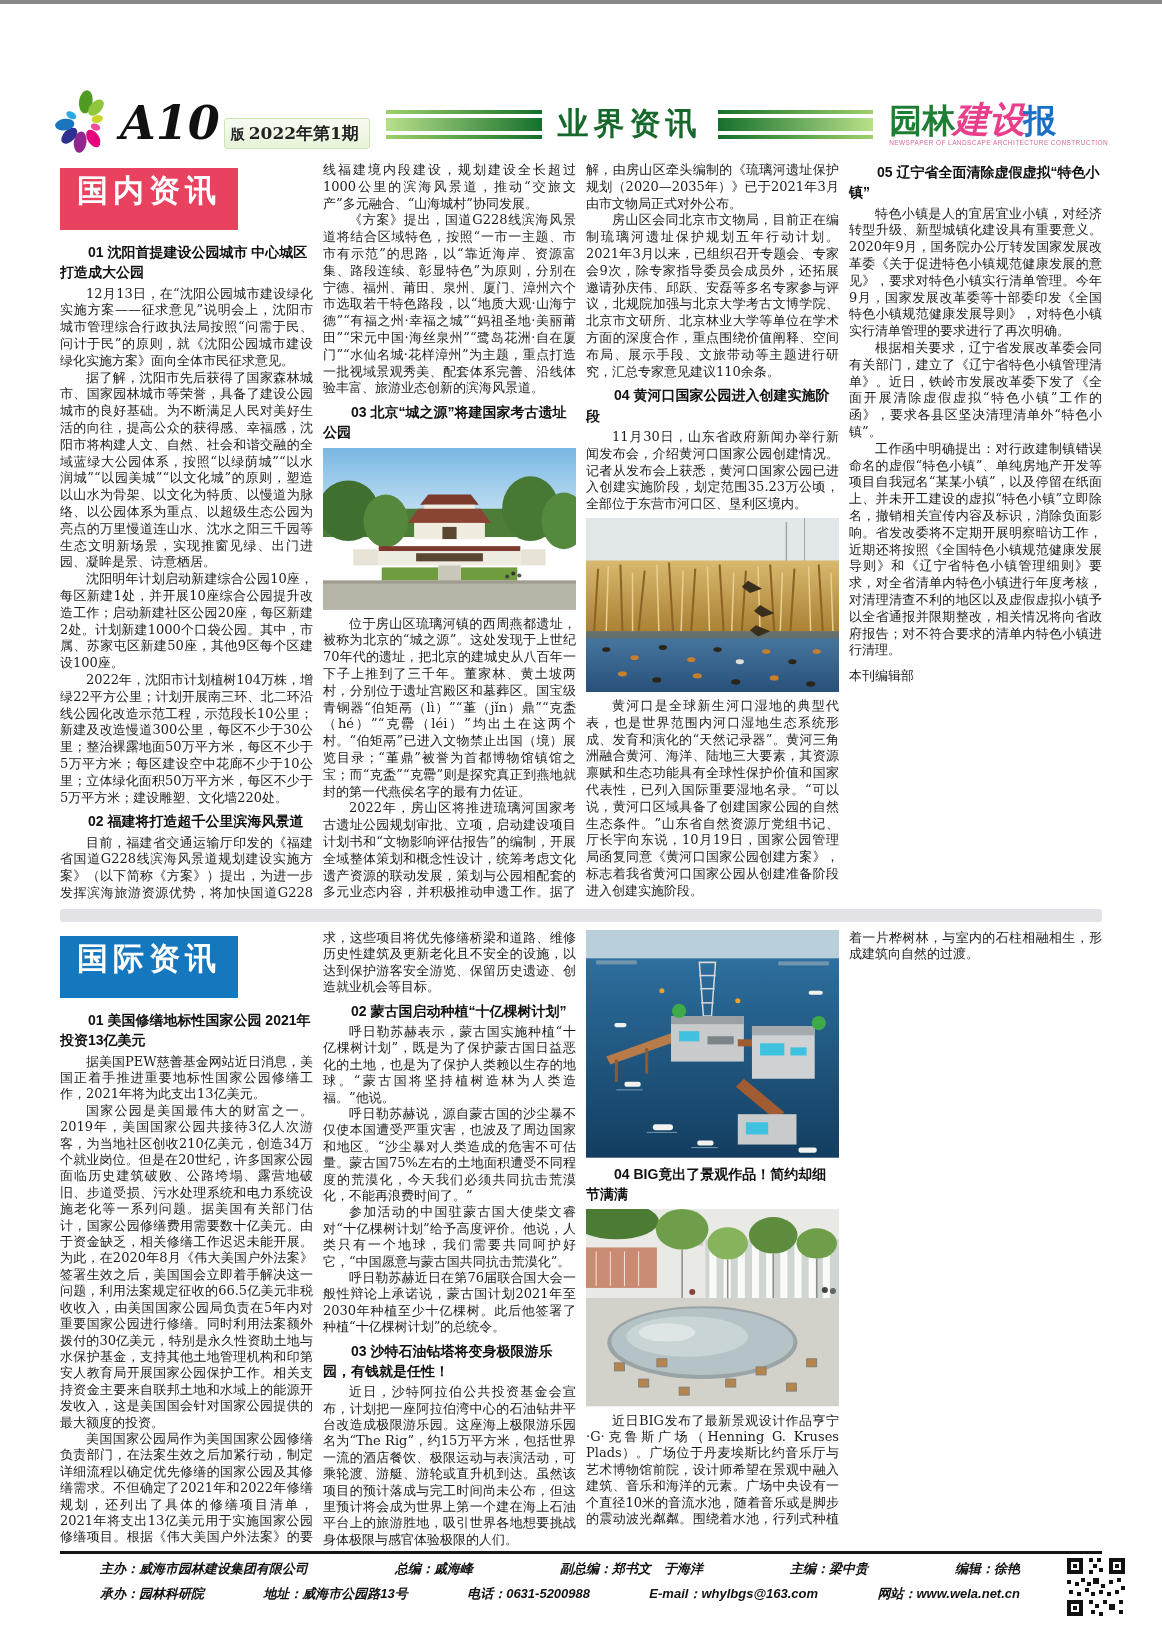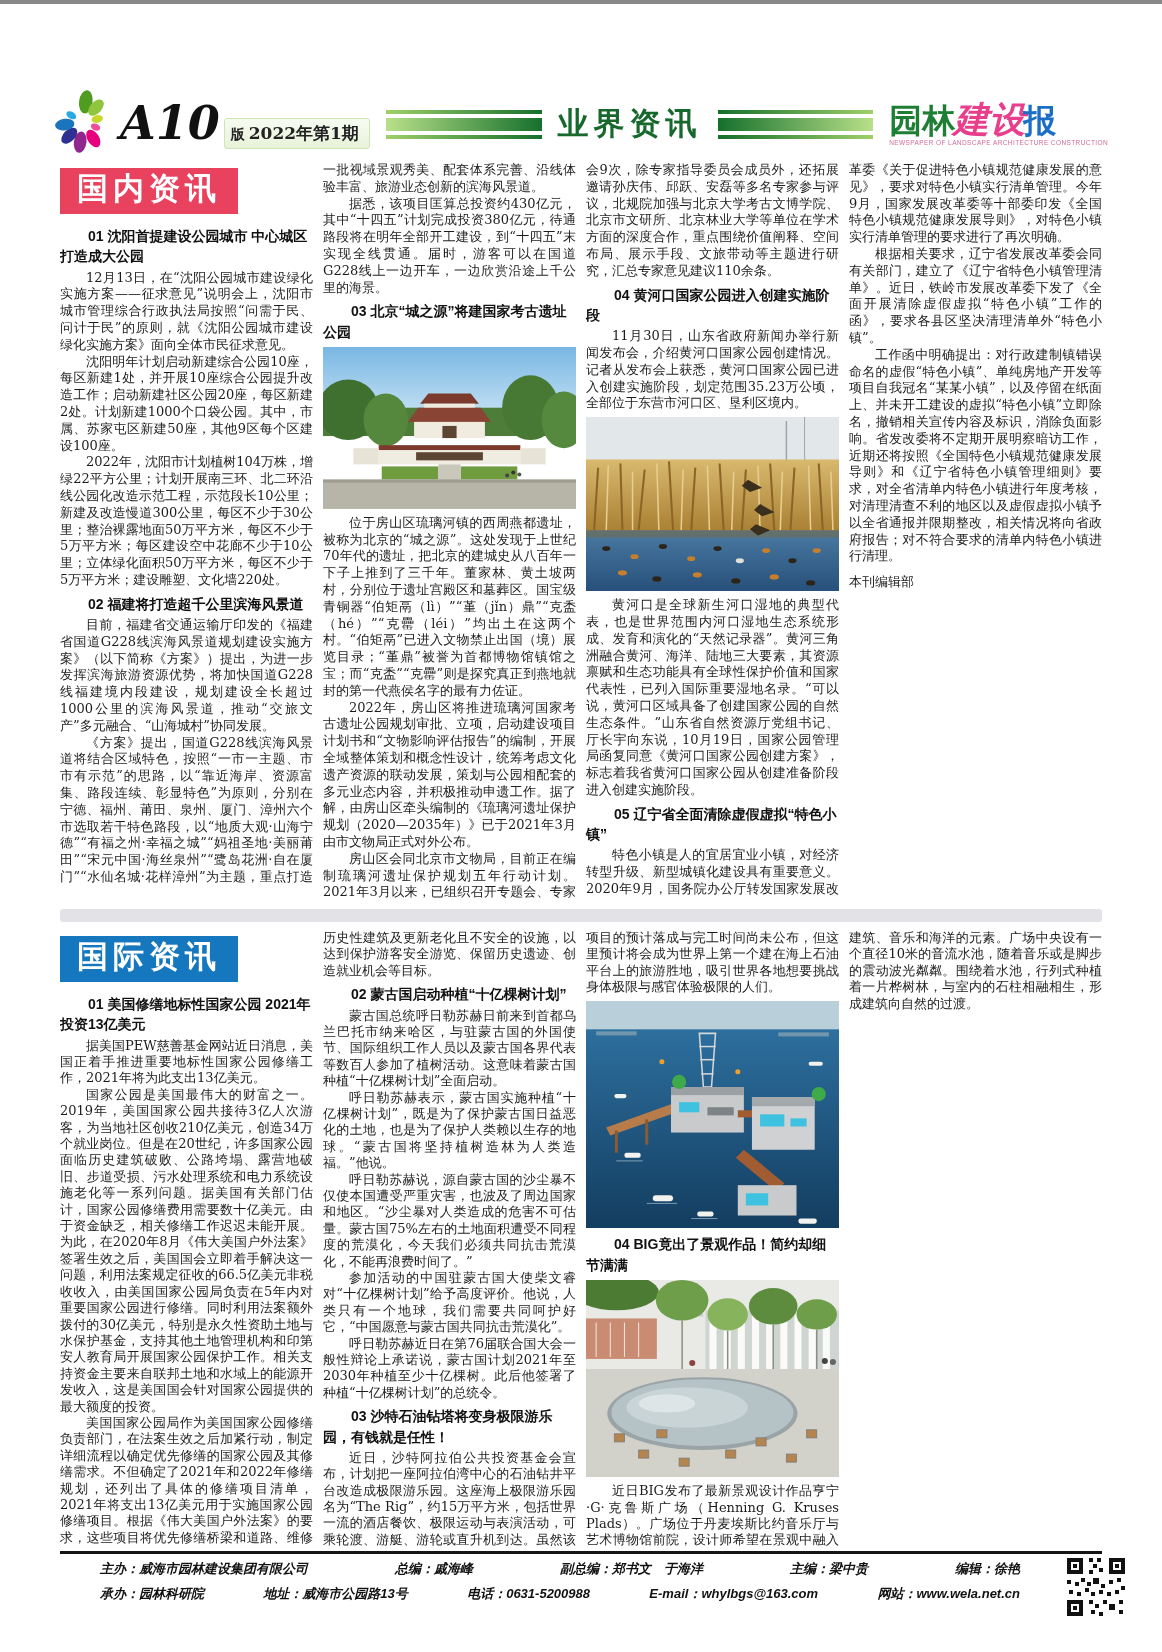--- a/index.html
+++ b/index.html
@@ -22,22 +22,22 @@
   .masthead{flex:0 0 auto;text-align:center;line-height:1;}
   .mast-row{display:flex;align-items:baseline;}
   .mast-green{font-family:"Liberation Sans",sans-serif;font-size:33px;font-weight:bold;color:#1e7e34;}
   .mast-pink{font-family:"DejaVu Serif",serif;font-size:36px;font-style:italic;font-weight:bold;color:#e83e8c;margin:0 -2px;}
   .mast-blue{font-family:"Liberation Sans",sans-serif;font-size:33px;font-weight:bold;color:#1a6fc4;}
   .mast-tagline{font-family:"Liberation Sans",sans-serif;font-size:6.5px;color:#d46a9a;letter-spacing:.4px;margin-top:3px;white-space:nowrap;}
   
   .cols{position:absolute;left:60px;width:1042px;column-gap:10px;column-count:4;column-fill:auto;overflow:hidden;}
   .cols-domestic{top:158px;height:744px;}
   .cols-international{top:926px;height:622px;}
-  .badge{width:178px;height:46px;margin:6px 0 12px 0;text-align:center;line-height:46px;color:#fff;
-         font-family:Liberation Mono, monospace;font-size:31px;font-weight:bold;letter-spacing:5px;}
+  .badge{width:178px;height:62px;margin:6px 0 12px 0;text-align:center;line-height:46px;color:#fff;
+         font-family:Liberation Serif, serif;font-size:31px;font-weight:bold;letter-spacing:5px;}
   .badge-red{background:#e8425f;}
   .badge-blue{background:#1577be;}
   .art-title{font-family:"Liberation Sans",sans-serif;font-weight:bold;font-size:14px;line-height:1.45;color:#111;
              text-indent:2em;margin:5px 0 3px 0;}
   .art-p{font-size:13px;line-height:16.8px;text-align:justify;text-indent:2em;margin:0;}
   .cols-international .art-p{line-height:16.4px;}
   .signoff{font-size:13px;margin:8px 4px 0 0;text-align:left;}
   figure.photo{margin:5px 0 6px 0;break-inside:avoid;}
   figure.photo svg{display:block;width:100%;height:auto;}
   
@@ -85,27 +85,27 @@
       </span>
       <div class="mast-tagline">NEWSPAPER OF LANDSCAPE ARCHITECTURE CONSTRUCTION</div>
     </span>
   </div>
 
   <section class="cols cols-domestic">
     <div class="badge badge-red">国内资讯</div>
 
     <h3 class="art-title">01 沈阳首提建设公园城市 中心城区打造成大公园</h3>
     <p class="art-p">12月13日，在“沈阳公园城市建设绿化实施方案——征求意见”说明会上，沈阳市城市管理综合行政执法局按照“问需于民、问计于民”的原则，就《沈阳公园城市建设绿化实施方案》面向全体市民征求意见。</p>
+    <p class="art-p">据了解，沈阳市先后获得了国家森林城市、国家园林城市等荣誉，具备了建设公园城市的良好基础。为不断满足人民对美好生活的向往，提高公众的获得感、幸福感，沈阳市将构建人文、自然、社会和谐交融的全域蓝绿大公园体系，按照“以绿荫城”“以水润城”“以园美城”“以文化城”的原则，塑造以山水为骨架、以文化为特质、以慢道为脉络、以公园体系为重点、以超级生态公园为亮点的万里慢道连山水、沈水之阳三千园等生态文明新场景，实现推窗见绿、出门进园、凝眸是景、诗意栖居。</p>
     <p class="art-p">沈阳明年计划启动新建综合公园10座，每区新建1处，并开展10座综合公园提升改造工作；启动新建社区公园20座，每区新建2处。计划新建1000个口袋公园。其中，市属、苏家屯区新建50座，其他9区每个区建设100座。</p>
     <p class="art-p">2022年，沈阳市计划植树104万株，增绿22平方公里；计划开展南三环、北二环沿线公园化改造示范工程，示范段长10公里；新建及改造慢道300公里，每区不少于30公里；整治裸露地面50万平方米，每区不少于5万平方米；每区建设空中花廊不少于10公里；立体绿化面积50万平方米，每区不少于5万平方米；建设雕塑、文化墙220处。</p>
 
     <h3 class="art-title">02 福建将打造超千公里滨海风景道</h3>
     <p class="art-p">目前，福建省交通运输厅印发的《福建省国道G228线滨海风景道规划建设实施方案》（以下简称《方案》）提出，为进一步发挥滨海旅游资源优势，将加快国道G228线福建境内段建设，规划建设全长超过1000公里的滨海风景道，推动“交旅文产”多元融合、“山海城村”协同发展。</p>
     <p class="art-p">《方案》提出，国道G228线滨海风景道将结合区域特色，按照“一市一主题、市市有示范”的思路，以“靠近海岸、资源富集、路段连续、彰显特色”为原则，分别在宁德、福州、莆田、泉州、厦门、漳州六个市选取若干特色路段，以“地质大观·山海宁德”“有福之州·幸福之城”“妈祖圣地·美丽莆田”“宋元中国·海丝泉州”“鹭岛花洲·自在厦门”“水仙名城·花样漳州”为主题，重点打造一批视域景观秀美、配套体系完善、沿线体验丰富、旅游业态创新的滨海风景道。</p>
-    <p class="art-p">据悉，该项目匡算总投资约430亿元，其中“十四五”计划完成投资380亿元，待通路段将在明年全部开工建设，到“十四五”末实现全线贯通。届时，游客可以在国道G228线上一边开车，一边欣赏沿途上千公里的海景。</p>
 
     <h3 class="art-title">03 北京“城之源”将建国家考古遗址公园</h3>
     <figure class="photo">
       <svg viewBox="0 0 250 160">
         <defs>
           <linearGradient id="skyg" x1="0" y1="0" x2="0" y2="1">
             <stop offset="0" stop-color="#79b7e3"></stop>
               <stop offset="1" stop-color="#d2e9f7"></stop>
           </linearGradient>
         </defs>
@@ -220,21 +220,20 @@
 
   <section class="cols cols-international">
     <div class="badge badge-blue">国际资讯</div>
 
     <h3 class="art-title">01 美国修缮地标性国家公园 2021年投资13亿美元</h3>
     <p class="art-p">据美国PEW慈善基金网站近日消息，美国正着手推进重要地标性国家公园修缮工作，2021年将为此支出13亿美元。</p>
     <p class="art-p">国家公园是美国最伟大的财富之一。2019年，美国国家公园共接待3亿人次游客，为当地社区创收210亿美元，创造34万个就业岗位。但是在20世纪，许多国家公园面临历史建筑破败、公路垮塌、露营地破旧、步道受损、污水处理系统和电力系统设施老化等一系列问题。据美国有关部门估计，国家公园修缮费用需要数十亿美元。由于资金缺乏，相关修缮工作迟迟未能开展。为此，在2020年8月《伟大美国户外法案》签署生效之后，美国国会立即着手解决这一问题，利用法案规定征收的66.5亿美元非税收收入，由美国国家公园局负责在5年内对重要国家公园进行修缮。同时利用法案额外拨付的30亿美元，特别是永久性资助土地与水保护基金，支持其他土地管理机构和印第安人教育局开展国家公园保护工作。相关支持资金主要来自联邦土地和水域上的能源开发收入，这是美国国会针对国家公园提供的最大额度的投资。</p>
     <p class="art-p">美国国家公园局作为美国国家公园修缮负责部门，在法案生效之后加紧行动，制定详细流程以确定优先修缮的国家公园及其修缮需求。不但确定了2021年和2022年修缮规划，还列出了具体的修缮项目清单，2021年将支出13亿美元用于实施国家公园修缮项目。根据《伟大美国户外法案》的要求，这些项目将优先修缮桥梁和道路、维修历史性建筑及更新老化且不安全的设施，以达到保护游客安全游览、保留历史遗迹、创造就业机会等目标。</p>
 
     <h3 class="art-title">02 蒙古国启动种植“十亿棵树计划”</h3>
-    <p class="art-p">蒙古国总统呼日勒苏赫日前来到首都乌兰巴托市纳来哈区，与驻蒙古国的外国使节、国际组织工作人员以及蒙古国各界代表等数百人参加了植树活动。这意味着蒙古国种植“十亿棵树计划”全面启动。</p>
     <p class="art-p">呼日勒苏赫表示，蒙古国实施种植“十亿棵树计划”，既是为了保护蒙古国日益恶化的土地，也是为了保护人类赖以生存的地球。“蒙古国将坚持植树造林为人类造福。”他说。</p>
     <p class="art-p">呼日勒苏赫说，源自蒙古国的沙尘暴不仅使本国遭受严重灾害，也波及了周边国家和地区。“沙尘暴对人类造成的危害不可估量。蒙古国75%左右的土地面积遭受不同程度的荒漠化，今天我们必须共同抗击荒漠化，不能再浪费时间了。”</p>
     <p class="art-p">参加活动的中国驻蒙古国大使柴文睿对“十亿棵树计划”给予高度评价。他说，人类只有一个地球，我们需要共同呵护好它，“中国愿意与蒙古国共同抗击荒漠化”。</p>
     <p class="art-p">呼日勒苏赫近日在第76届联合国大会一般性辩论上承诺说，蒙古国计划2021年至2030年种植至少十亿棵树。此后他签署了种植“十亿棵树计划”的总统令。</p>
 
     <h3 class="art-title">03 沙特石油钻塔将变身极限游乐园，有钱就是任性！</h3>
     <p class="art-p">近日，沙特阿拉伯公共投资基金会宣布，计划把一座阿拉伯湾中心的石油钻井平台改造成极限游乐园。这座海上极限游乐园名为“The Rig”，约15万平方米，包括世界一流的酒店餐饮、极限运动与表演活动，可乘轮渡、游艇、游轮或直升机到达。虽然该项目的预计落成与完工时间尚未公布，但这里预计将会成为世界上第一个建在海上石油平台上的旅游胜地，吸引世界各地想要挑战身体极限与感官体验极限的人们。</p>
     <figure class="photo">
       <svg viewBox="0 0 250 225">
         <defs>

